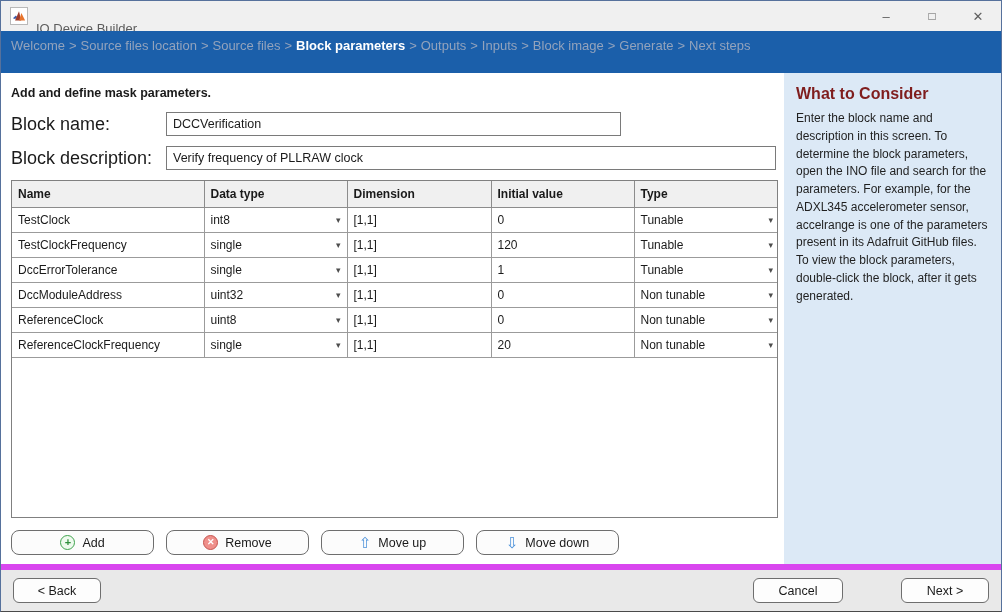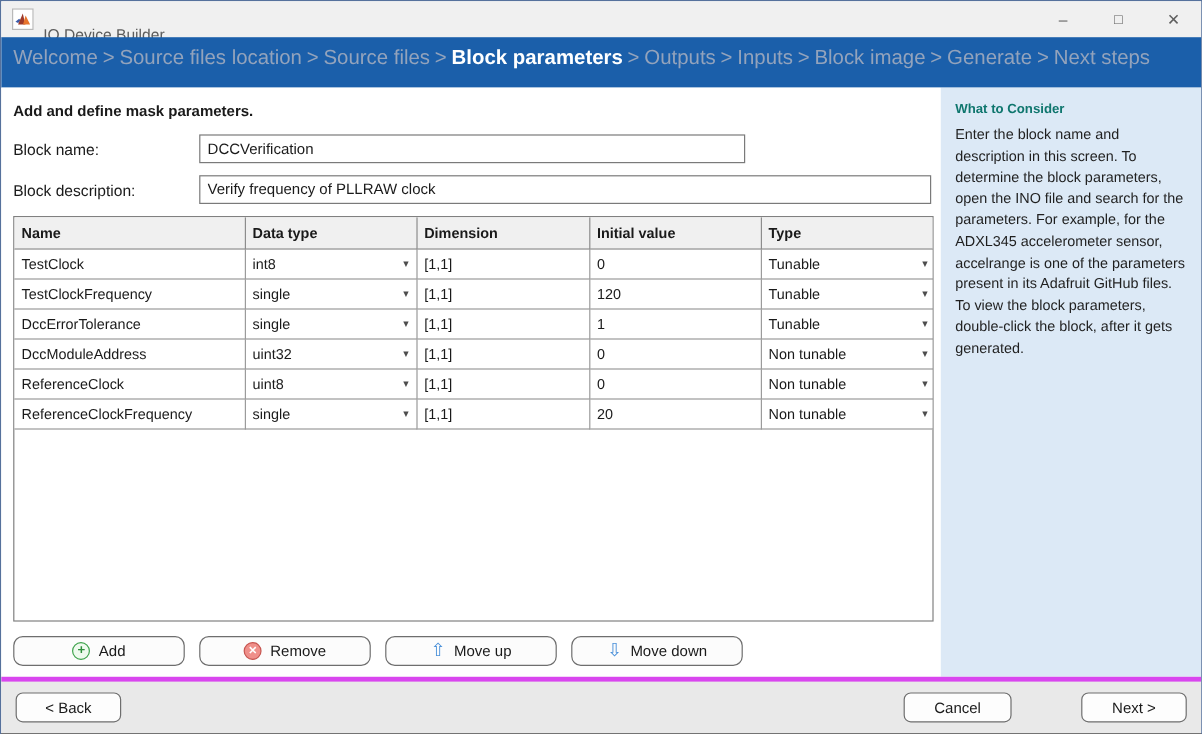--- a/index.html
+++ b/index.html
@@ -40,40 +40,40 @@
     font-size: 13px; color: #5f5f5f;
     cursor: default;
   }
   .tb-btn.maximize { font-size: 12px; }
 
   
   .bluebar {
     height: 42px; flex: 0 0 42px;
     background: #1b5faa;
     padding: 7px 0 0 10px;
-    font-size: 17px;
+    font-size: 13px;
     white-space: nowrap;
   }
   .crumb { color: #93a3bc; }
   .crumb.active { color: #ffffff; font-weight: bold; }
   .crumb-sep { color: #93a3bc; padding: 0 4px; }
 
   
   .content { flex: 1 1 auto; display: flex; min-height: 0; }
   .main {
     flex: 1 1 auto;
     background: #fff;
     padding: 13px 0 0 10px;
   }
   .main-heading {
     font-size: 12.5px; font-weight: bold; color: #1a1a1a;
     margin-bottom: 12px;
   }
   .field-row { display: flex; align-items: center; margin-bottom: 10px; }
-  .field-label { flex: 0 0 155px; font-size: 13px; color: #1a1a1a; }
+  .field-label { flex: 0 0 155px; font-size: 18px; color: #1a1a1a; }
   .text-input {
     height: 24px;
     border: 1px solid #7a7a7a;
     background: #fff;
     font-family: "Liberation Sans", sans-serif;
     font-size: 12.5px; color: #1a1a1a;
     padding: 0 6px;
     border-radius: 0;
     outline: none;
   }
@@ -143,33 +143,33 @@
   }
   .icon-arrow { font-size: 15px; color: #4a90d9; line-height: 1; }
 
   
   .sidebar {
     flex: 0 0 217px; width: 217px;
     background: #dce9f6;
     padding: 12px 10px 0 12px;
   }
   .sidebar-title {
-    font-size: 11px; font-weight: bold; color: #0f766e;
+    font-size: 16px; font-weight: bold; color: #7f1d1d;
     margin-bottom: 7px;
   }
   .sidebar-body {
     font-size: 12px; color: #1f1f1f; line-height: 1.48;
     width: 196px;
   }
 
   
   .footer {
     height: 47px; flex: 0 0 47px;
     background: #e9e9e9;
-    border-top: 4px solid #d946ef;
+    border-top: 6px solid #d946ef;
     display: flex; align-items: center;
   }
   .footer-btn {
     height: 25px;
     border: 1px solid #6e6e6e; border-radius: 6px;
     background: #fdfdfd;
     font-family: "Liberation Sans", sans-serif;
     font-size: 12.5px; color: #1a1a1a;
     display: flex; align-items: center; justify-content: center;
     cursor: default;

